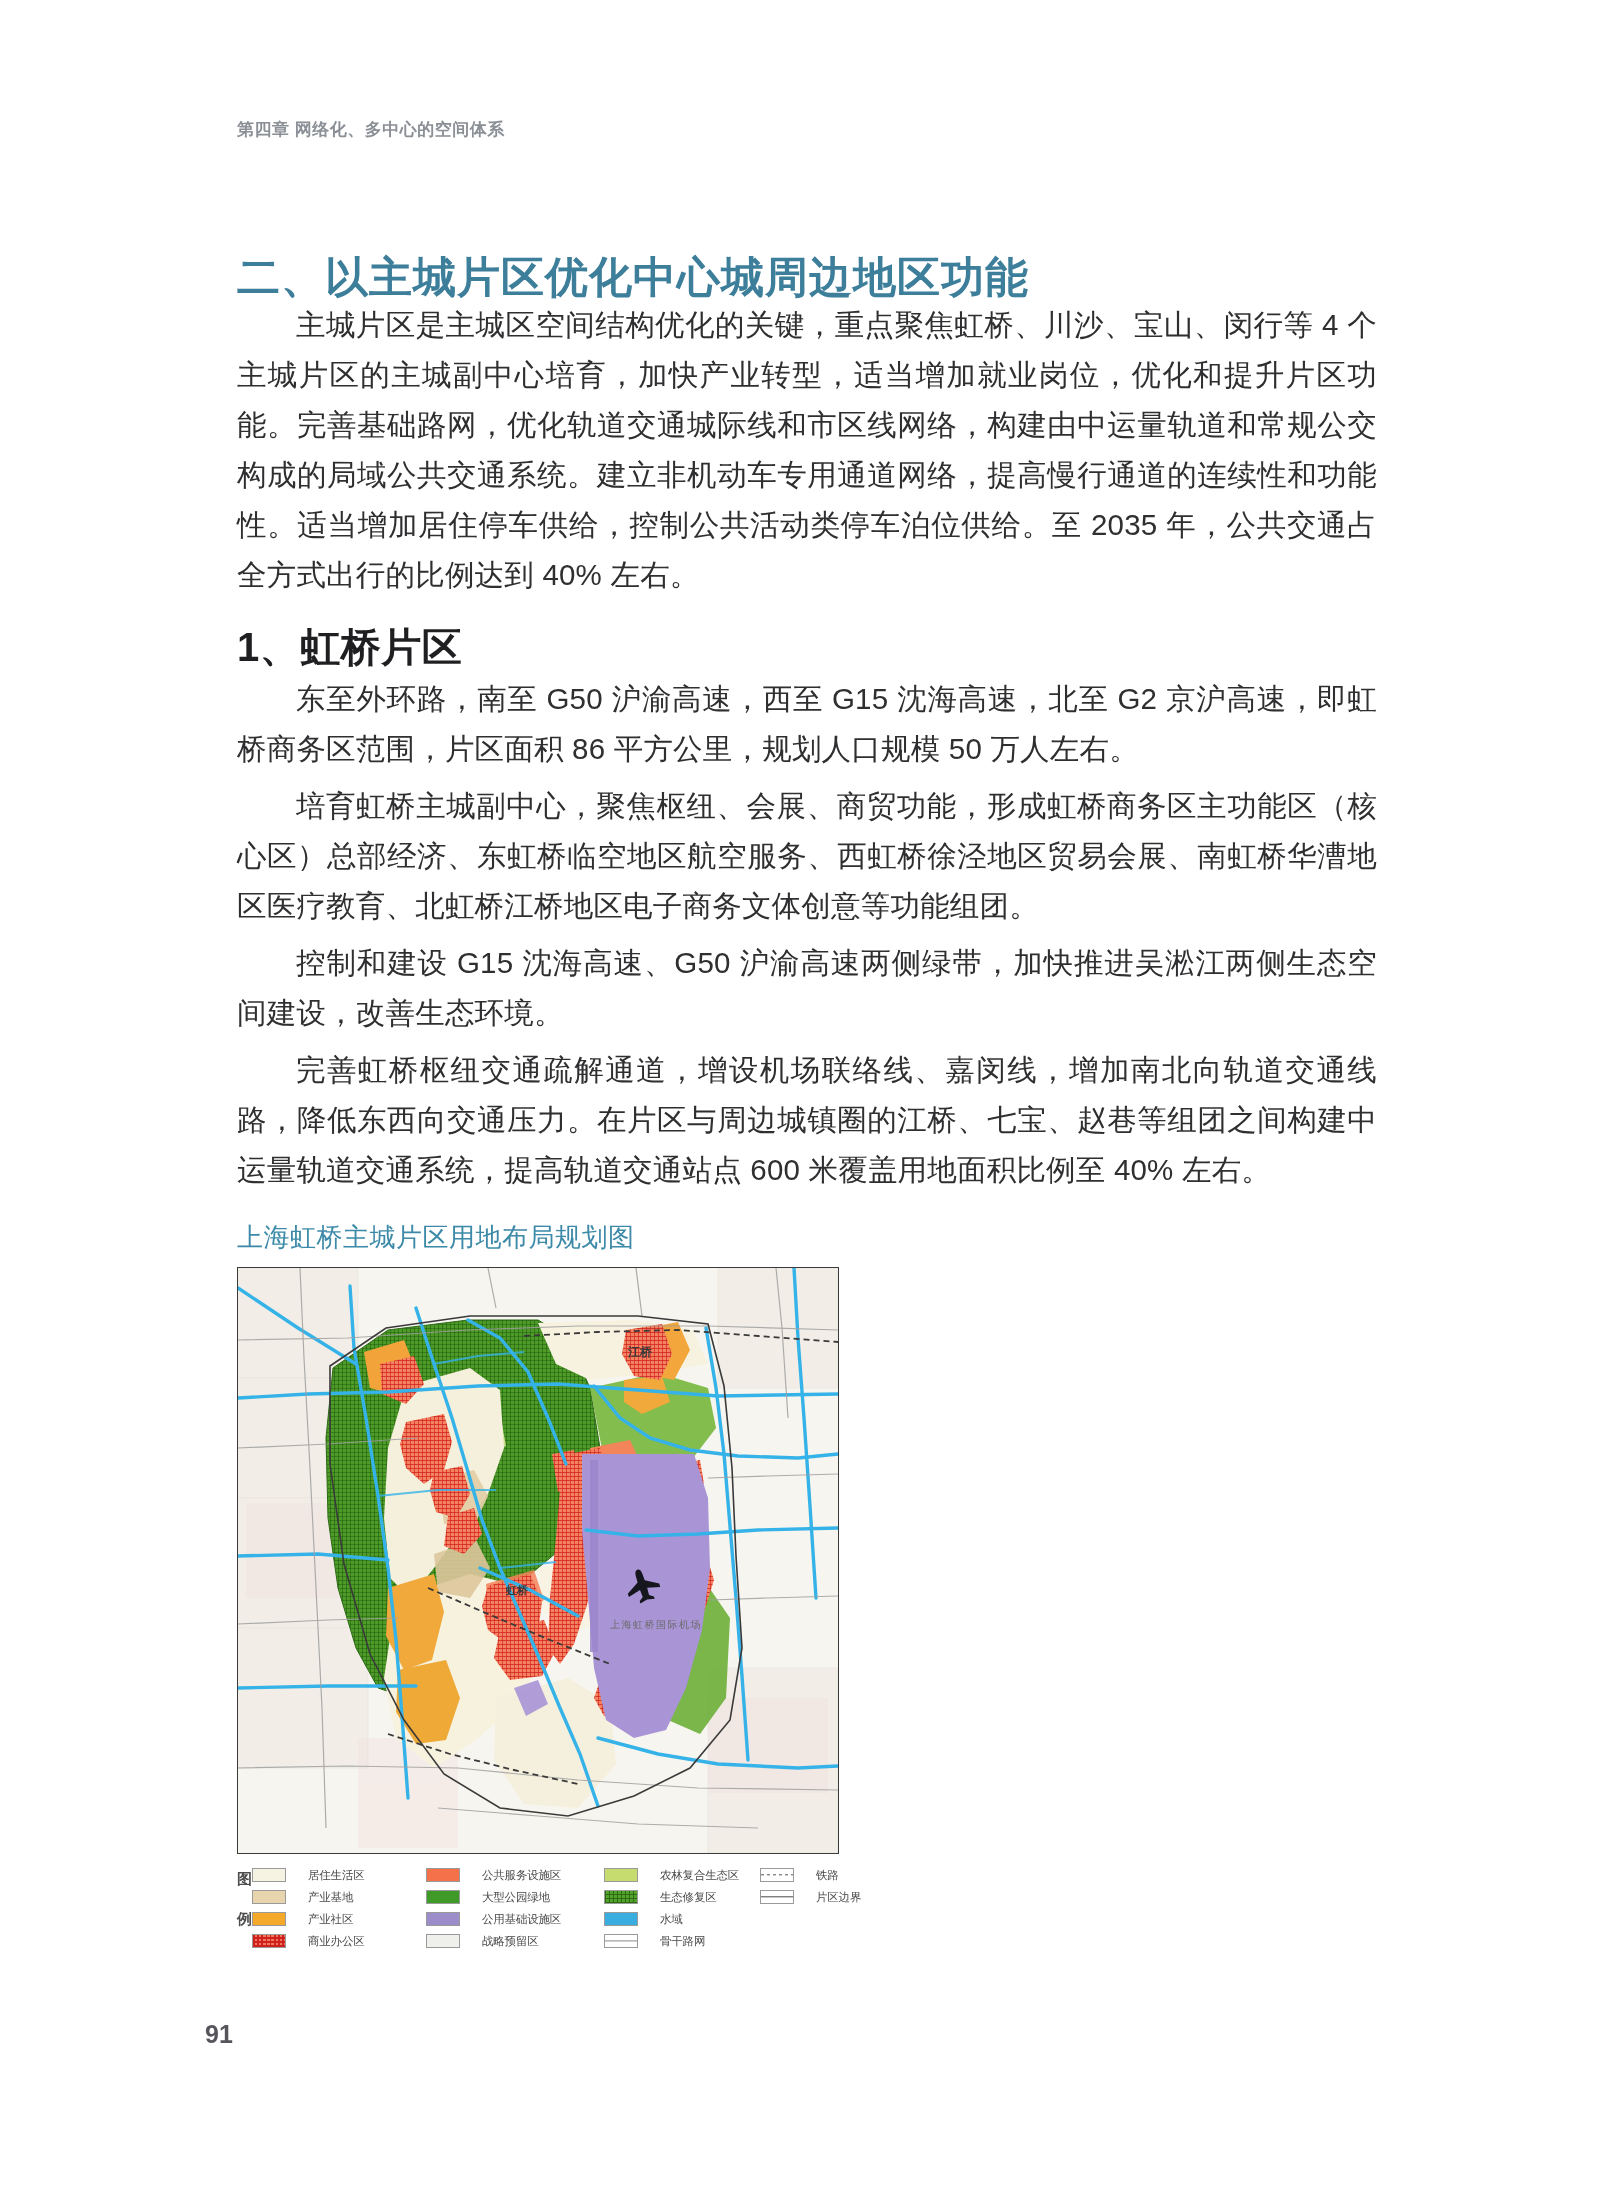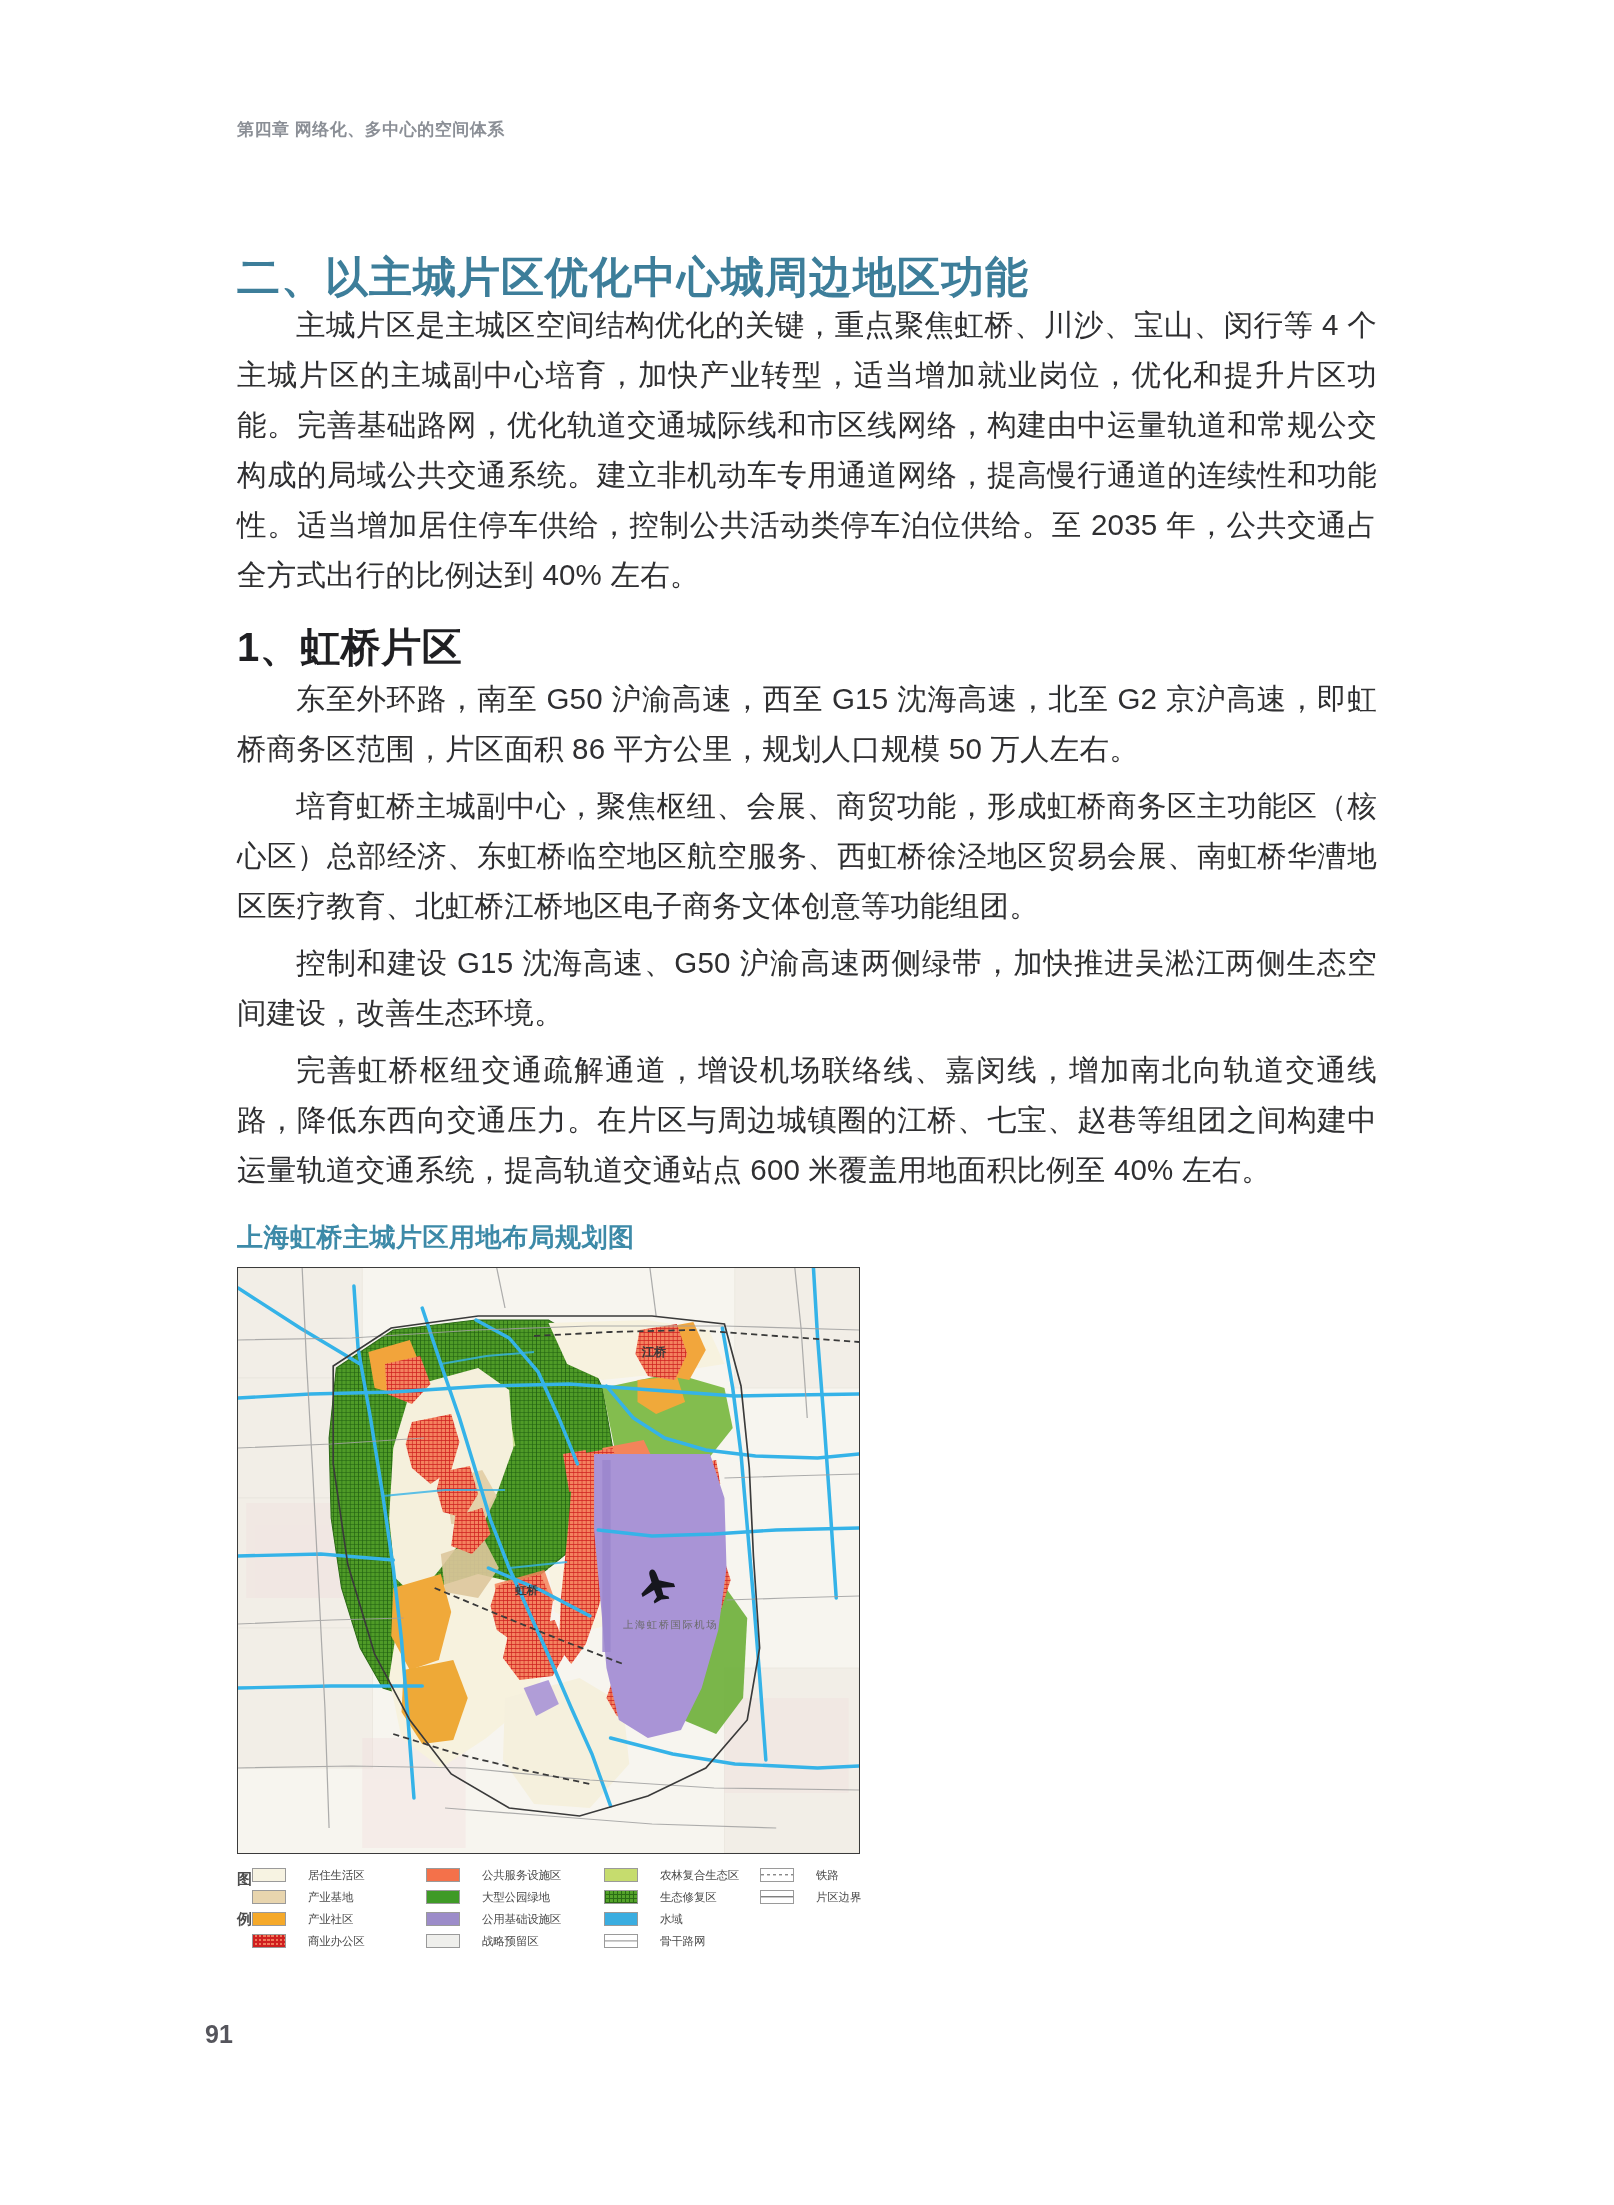--- a/index.html
+++ b/index.html
@@ -71,38 +71,37 @@
     line-height: 50px;
     font-weight: 700;
     color: #1f1f22;
     letter-spacing: 0.5px;
   }
 
   .figure-caption {
     margin: 22px 0 10px 0;
     font-size: 26px;
     line-height: 40px;
-    font-weight: 700;
+    font-weight: 400;
     color: #3d8aa8;
     letter-spacing: 0.5px;
   }
 
   
   .figure-block {
     margin-top: 6px;
   }
   .map-frame {
     position: relative;
     width: 600px;
     height: 585px;
     margin-left: 0;
     border: 1.5px solid #3b3b3b;
     background: #5eead4;
     overflow: hidden;
-    padding-left: 21px;
   }
   .map-canvas {
     position: absolute;
     inset: 0;
     width: 100%;
     height: 100%;
     display: block;
   }
 
   

